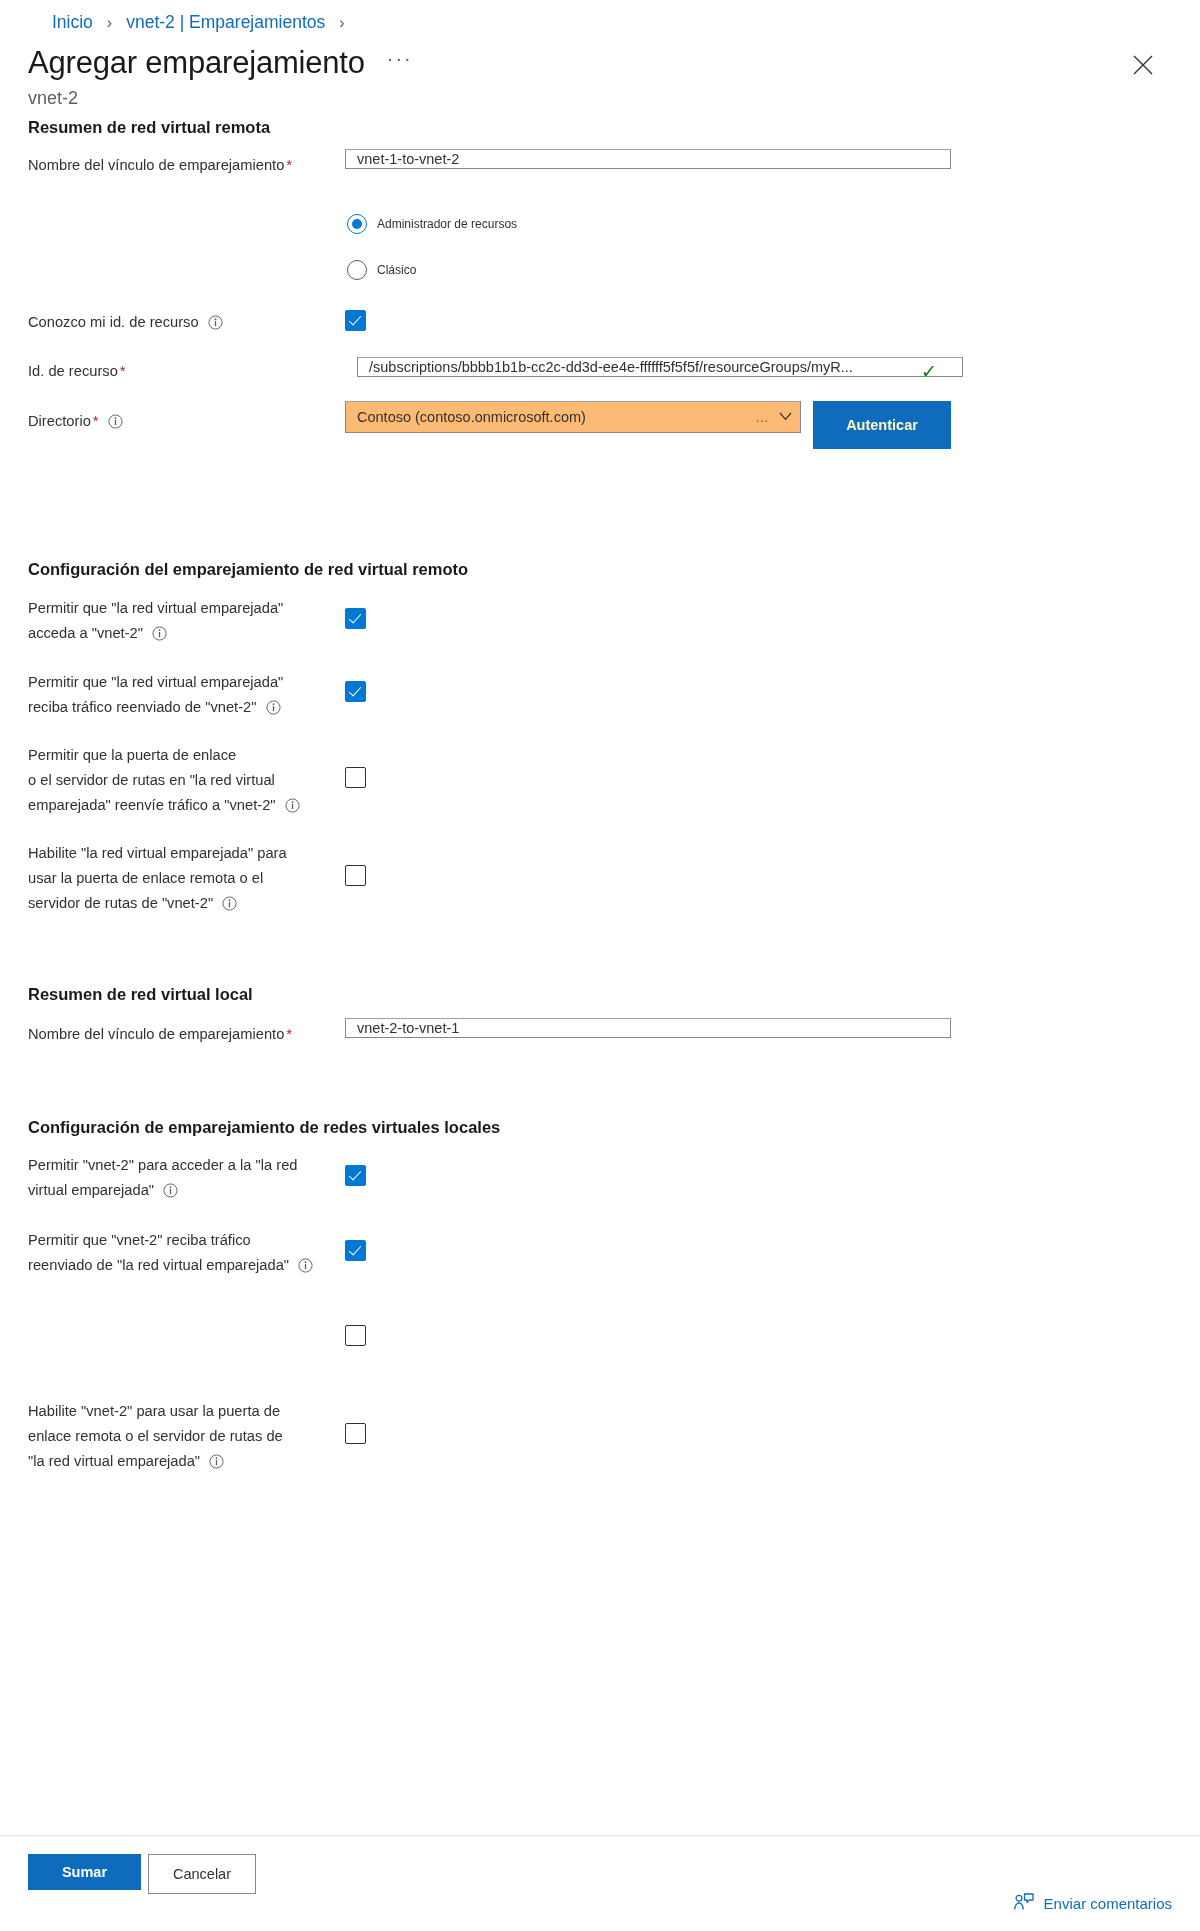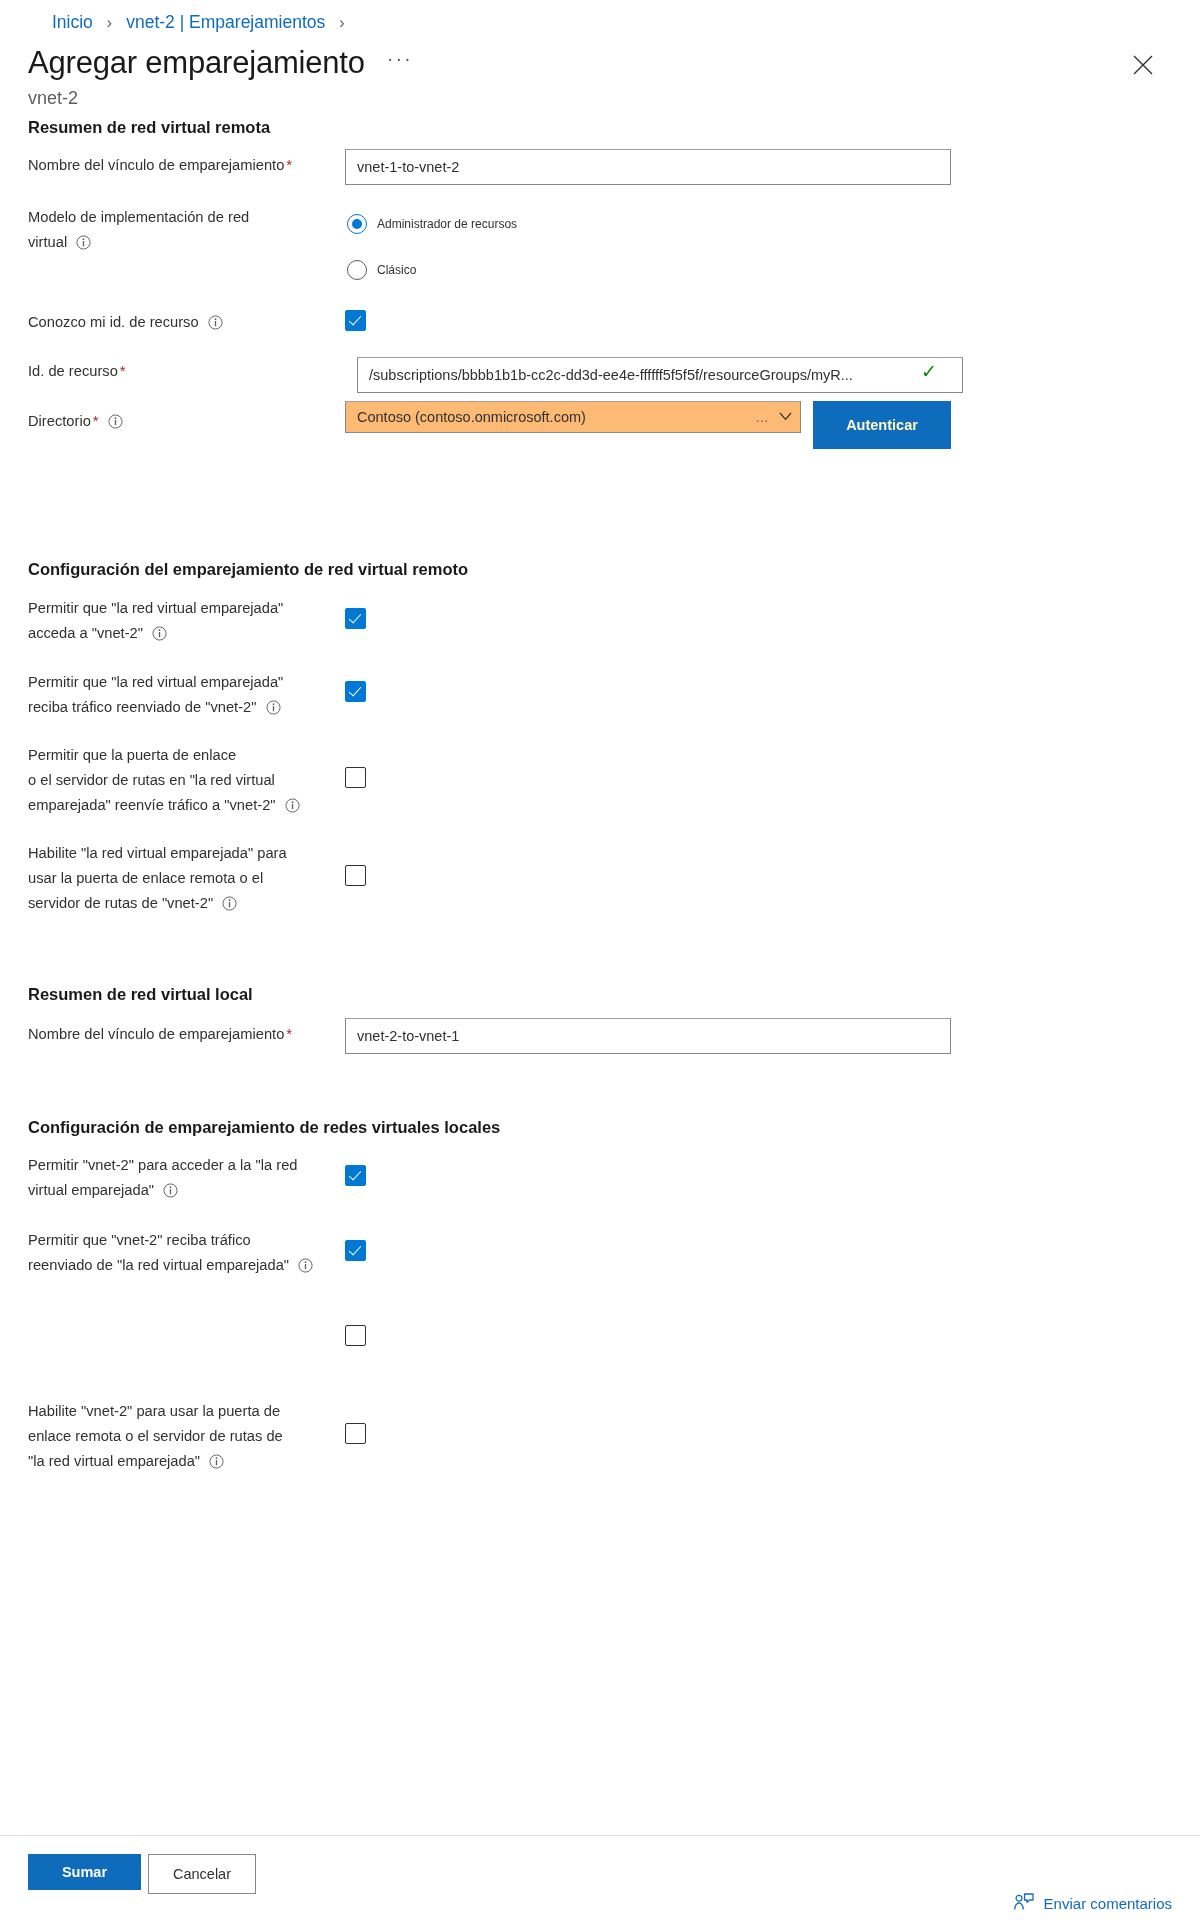--- a/index.html
+++ b/index.html
@@ -121,21 +121,21 @@
   .txt {
     position: absolute;
     box-sizing: border-box;
     border: 1px solid #8a8886;
     border-top-color: #a19f9d;
     background: #fff;
     font-family: "Liberation Sans", sans-serif;
     font-size: 14.5px;
     color: #323130;
     padding: 0 11px;
-    height: 36px;
+    height: 20px;
     outline: none;
   }
   .txt.with-icon { padding-right: 34px; }
 
   .field-check {
     position: absolute;
     color: #107c10;
     font-size: 19px;
     line-height: 1;
     pointer-events: none;
@@ -296,31 +296,20 @@
     </svg>
   </div>
 
   <div class="section-head" style="top:118px;">Resumen de red virtual remota</div>
 
   <div class="row-label" style="top:152px;">
     <span>Nombre del vínculo de emparejamiento</span><span class="req">*</span>
   </div>
   <input class="txt" style="left: 345px; top: 149px; width: 606px;" value="vnet-1-to-vnet-2">
 
-  <div class="row-label" style="top:205px; width:300px;">
-    <span>Modelo de implementación de red</span><br>
-    <span>virtual</span>
-    <span class="info-icon">
-      <svg width="15" height="15" viewBox="0 0 16 16">
-          <circle cx="8" cy="8" r="7" fill="none" stroke="#605e5c" stroke-width="1"></circle>
-          <circle cx="8" cy="4.4" r="0.95" fill="#605e5c"></circle>
-          <rect x="7.3" y="6.4" width="1.4" height="5.6" fill="#605e5c"></rect>
-        </svg>
-    </span>
-  </div>
 
   <div class="radio-item" style="left:347px; top:214px;">
     <span class="radio-outer on">
         <span class="radio-dot"></span>
       </span>
     <span class="radio-label">Administrador de recursos</span>
   </div>
   <div class="radio-item" style="left:347px; top:260px;">
     <span class="radio-outer"></span>
     <span class="radio-label">Clásico</span>

